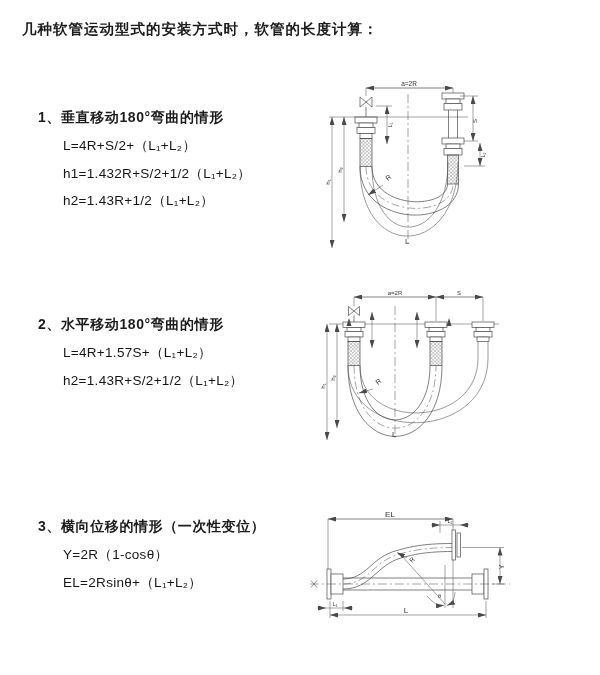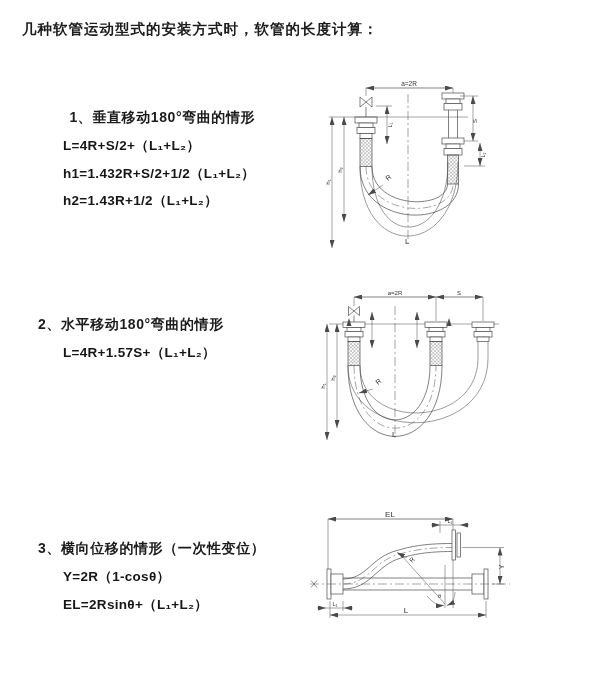--- a/index.html
+++ b/index.html
@@ -4,23 +4,23 @@
 <style>
   html,body{margin:0;padding:0;}
   body{
     width:600px;height:675px;background:#ffffff;position:relative;overflow:hidden;
     font-family:"Liberation Sans","DejaVu Sans",sans-serif;color:#1c1c1c;
   }
   .title{position:absolute;left:22px;top:20px;font-size:14.5px;font-weight:700;letter-spacing:1px;}
   .sec{position:absolute;left:38px;}
   #sec1{top:109px}
   #sec2{top:316px}
-  #sec3{top:540px}
-  .sec-h{font-size:14px;font-weight:700;letter-spacing:0.6px;margin-bottom:5px;text-align:right;}
-  .formula{font-size:13.5px;font-weight:700;margin-left:25px;line-height:27.5px;letter-spacing:0.3px;color:#161616;}
+  #sec3{top:518px}
+  .sec-h{font-size:14px;font-weight:700;letter-spacing:0.6px;margin-bottom:5px;}
+  .formula{font-size:13.5px;font-weight:400;margin-left:25px;line-height:27.5px;letter-spacing:0.3px;color:#161616;}
   .diag{position:absolute;}
   .diag text{fill:#333;font-family:"Liberation Sans","DejaVu Sans",sans-serif;}
   .defs-holder{position:absolute;width:0;height:0;overflow:hidden;}
 </style>
 </head>
 <body>
 
 <svg class="defs-holder" aria-hidden="true">
   <defs>
     <marker id="arr" viewBox="0 0 8 5" refX="8" refY="2.5" markerWidth="8" markerHeight="5" markerUnits="userSpaceOnUse" orient="auto-start-reverse">
@@ -37,20 +37,21 @@
 <div class="sec" id="sec1">
   <div class="sec-h">1、垂直移动180°弯曲的情形</div>
   <div class="formula">L=4R+S/2+（L₁+L₂）</div>
   <div class="formula">h1=1.432R+S/2+1/2（L₁+L₂）</div>
   <div class="formula">h2=1.43R+1/2（L₁+L₂）</div>
 </div>
 
 <div class="sec" id="sec2">
   <div class="sec-h">2、水平移动180°弯曲的情形</div>
   <div class="formula">L=4R+1.57S+（L₁+L₂）</div>
+  <div class="formula">h2=1.43R+S/2+1/2（L₁+L₂）</div>
 </div>
 
 <div class="sec" id="sec3">
   <div class="sec-h">3、横向位移的情形（一次性变位）</div>
   <div class="formula">Y=2R（1-cosθ）</div>
   <div class="formula">EL=2Rsinθ+（L₁+L₂）</div>
 </div>
 
 <svg class="diag" style="left:318px;top:78px" width="185" height="172" viewBox="0 0 185 172">
   <g stroke="#4a4a4a" fill="none" stroke-width="0.7">

